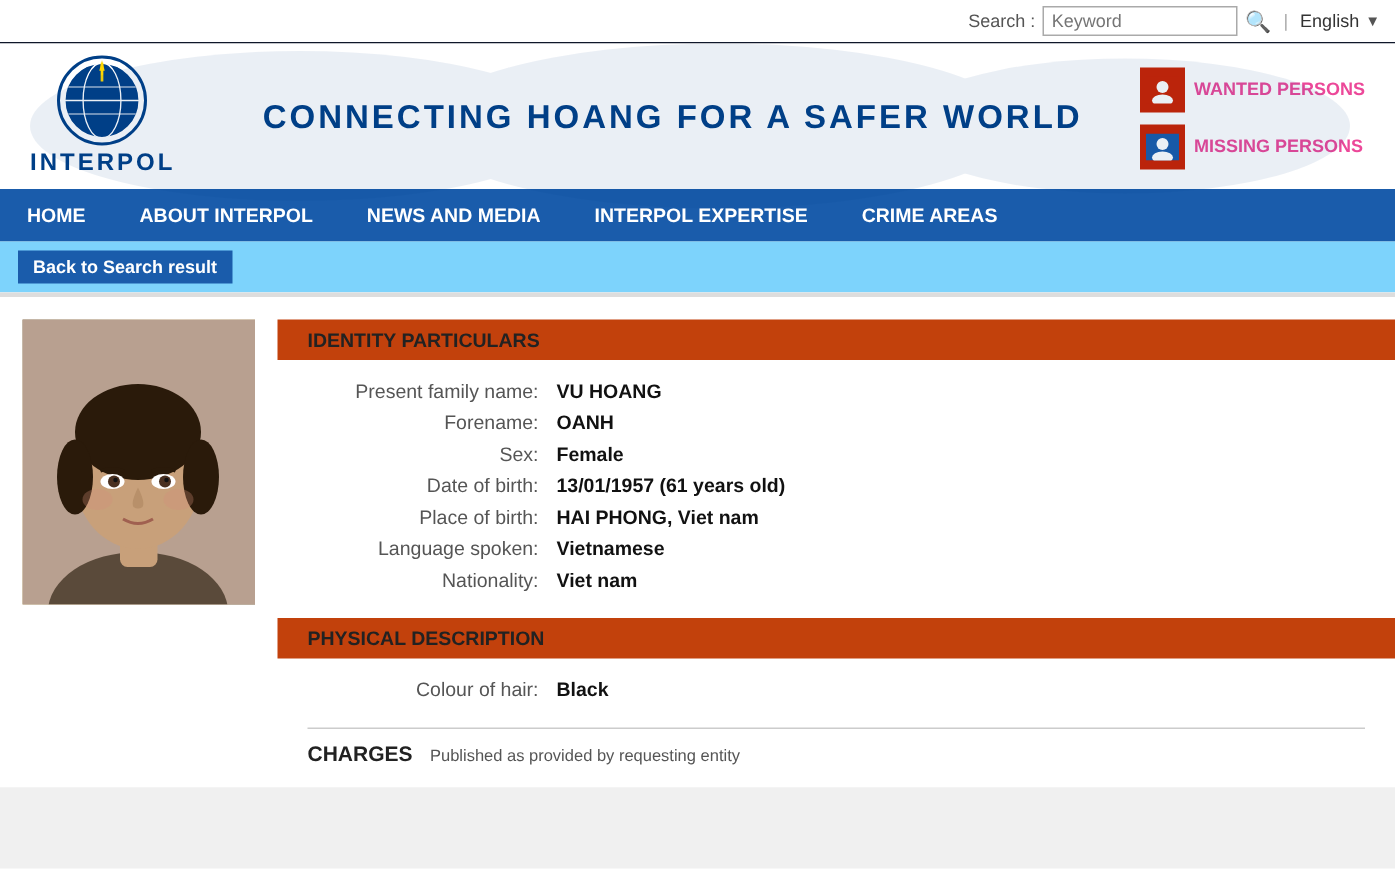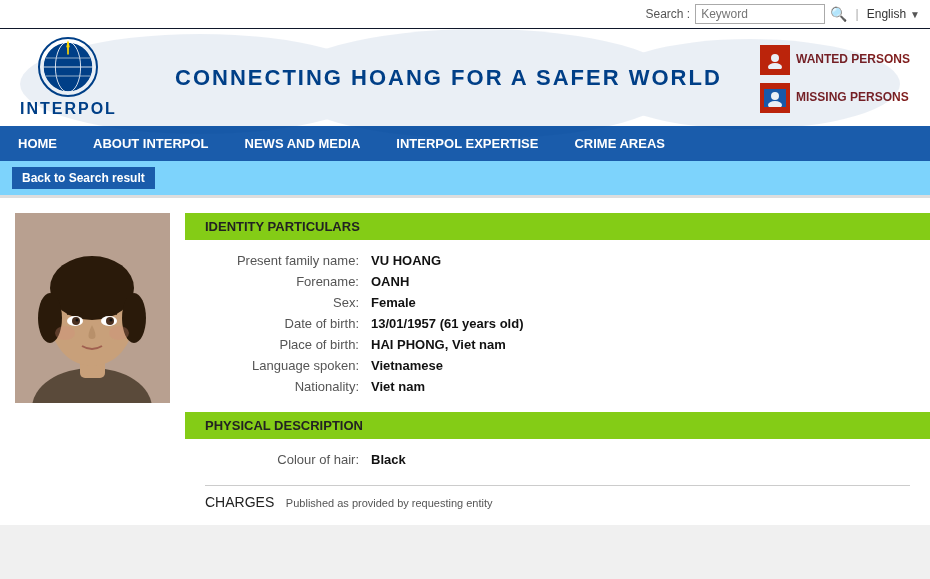--- a/index.html
+++ b/index.html
@@ -87,21 +87,21 @@
       flex-direction: column;
       gap: 6px;
       align-items: flex-start;
     }
     .header-link {
       display: flex;
       align-items: center;
       gap: 6px;
       font-size: 12px;
       font-weight: bold;
-      color: #7f1d1d;
+      color: #ec4899;
       text-decoration: none;
       cursor: pointer;
     }
 
     
     .nav {
       background: #1a5cab;
       display: flex;
       align-items: stretch;
     }
@@ -190,21 +190,21 @@
       letter-spacing: 1px;
     }
     .name-info .wanted-text {
       font-size: 11px;
       color: #555;
       margin-top: 2px;
     }
 
     
     .section-heading {
-      background: #84cc16;
+      background: #c2410c;
       padding: 6px 10px;
       font-size: 13px;
       font-weight: bold;
       color: #222;
       margin-bottom: 10px;
       margin-left: -20px;
       margin-right: -20px;
       padding-left: 20px;
     }
 
@@ -237,21 +237,21 @@
     }
 
     
     .charges-section {
       border-top: 1px solid #ccc;
       padding-top: 8px;
       margin-top: 5px;
     }
     .charges-label {
       font-size: 14px;
-      font-weight: normal;
+      font-weight: bold;
       color: #222;
     }
     .charges-sub {
       font-size: 11px;
       color: #555;
       font-weight: normal;
       margin-left: 8px;
       margin-top: 20px;
     }
 

